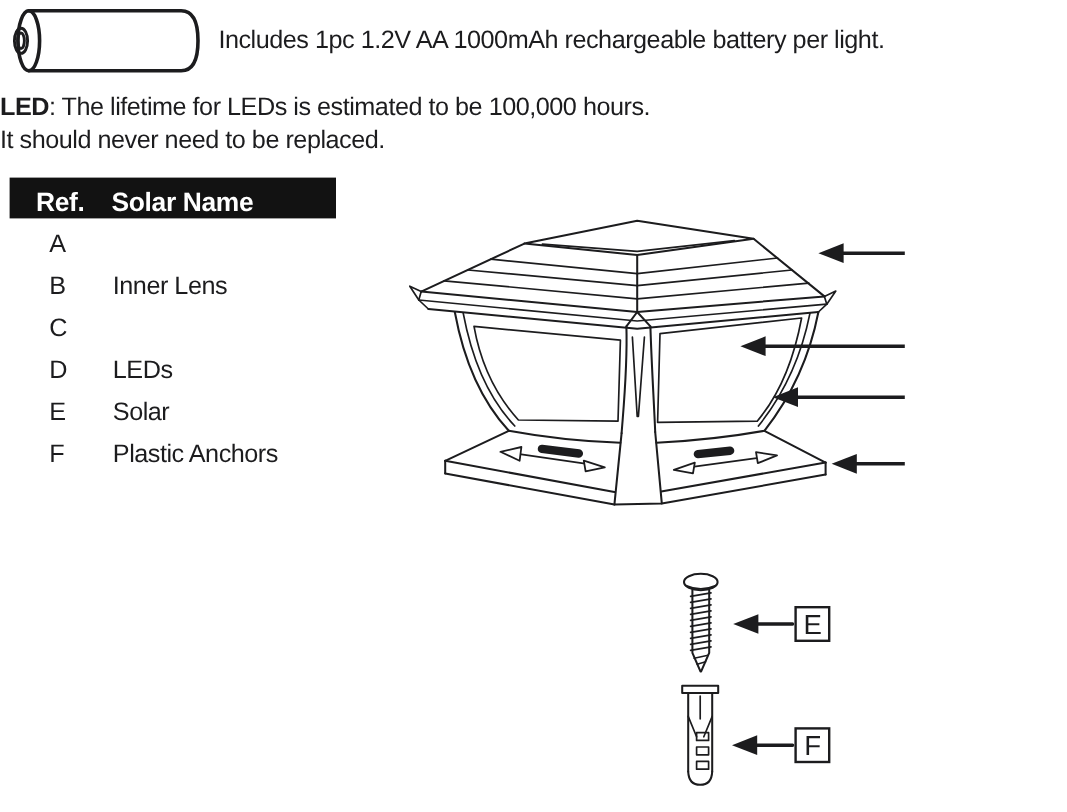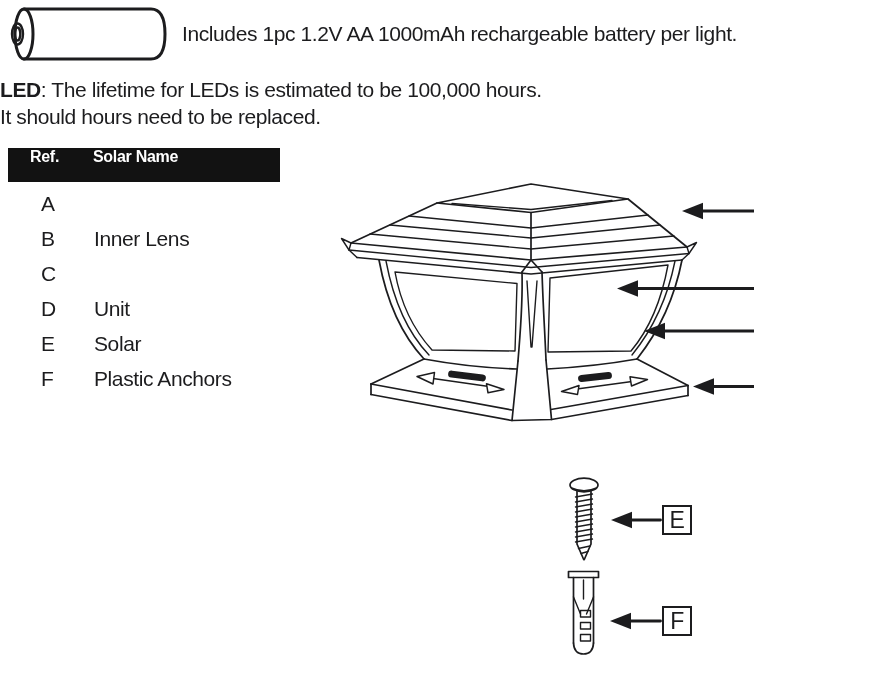--- a/index.html
+++ b/index.html
@@ -10,22 +10,22 @@
   .abs{position:absolute;}
   
   .battery-svg{left:5px;top:2px;width:170px;height:64px;}
   .battery-text{left:182px;top:22px;font-size:21px;letter-spacing:-0.4px;white-space:nowrap;}
   
   .led-note{left:0;top:76px;font-size:21px;line-height:27px;letter-spacing:-0.4px;}
   .led-note b{font-weight:bold;}
   
   .parts-table{left:8px;top:148px;width:272px;}
   .pt-header{
-    height:34px;background:#121212;color:#fff;display:flex;align-items:flex-start;
-    font-weight:bold;font-size:16px;letter-spacing:-0.3px;
+    height:34px;background:#121212;color:#fff;display:flex;align-items:flex-end;
+    font-weight:bold;font-size:22px;letter-spacing:-0.3px;
   }
   .pt-header .h-ref{padding-left:22px;width:63px;box-sizing:content-box;}
   .pt-header .h-name{padding-left:0;}
   .pt-rows{margin-top:4px;}
   .trow{height:35px;display:flex;align-items:center;font-size:21px;letter-spacing:-0.4px;}
   .c-ref{width:86px;padding-left:33px;box-sizing:border-box;}
   .c-name{flex:1;}
   
   .figure-svg{left:0;top:0;width:889px;height:677px;pointer-events:none;}
   .figure-svg path,.figure-svg ellipse,.figure-svg rect.outl{
@@ -54,42 +54,42 @@
       <ellipse cx="19" cy="32" rx="9" ry="25"></ellipse>
       <ellipse cx="12.5" cy="32" rx="5.5" ry="10.5" stroke-width="2.4"></ellipse>
       <ellipse cx="12.5" cy="32" rx="2.8" ry="6.5" stroke-width="2.4"></ellipse>
     </g>
   </svg>
 
   <div class="abs battery-text">Includes 1pc 1.2V AA 1000mAh rechargeable battery per light.</div>
 
   <div class="abs led-note">
     <div><b>LED</b><span>: The lifetime for LEDs is estimated to be 100,000 hours.</span></div>
-    <div>It should hours need to be replaced.</div>
+    <div>It should never need to be replaced.</div>
   </div>
 
   <div class="abs parts-table">
     <div class="pt-header">
       <span class="h-ref">Ref.</span>
       <span class="h-name">Solar Name</span>
     </div>
     <div class="pt-rows">
       <div class="trow">
         <span class="c-ref">A</span>
       </div>
       <div class="trow">
         <span class="c-ref">B</span>
         <span class="c-name">Inner Lens</span>
       </div>
       <div class="trow">
         <span class="c-ref">C</span>
       </div>
       <div class="trow">
         <span class="c-ref">D</span>
-        <span class="c-name">Unit</span>
+        <span class="c-name">LEDs</span>
       </div>
       <div class="trow">
         <span class="c-ref">E</span>
         <span class="c-name">Solar</span>
       </div>
       <div class="trow">
         <span class="c-ref">F</span>
         <span class="c-name">Plastic Anchors</span>
       </div>
     </div>

